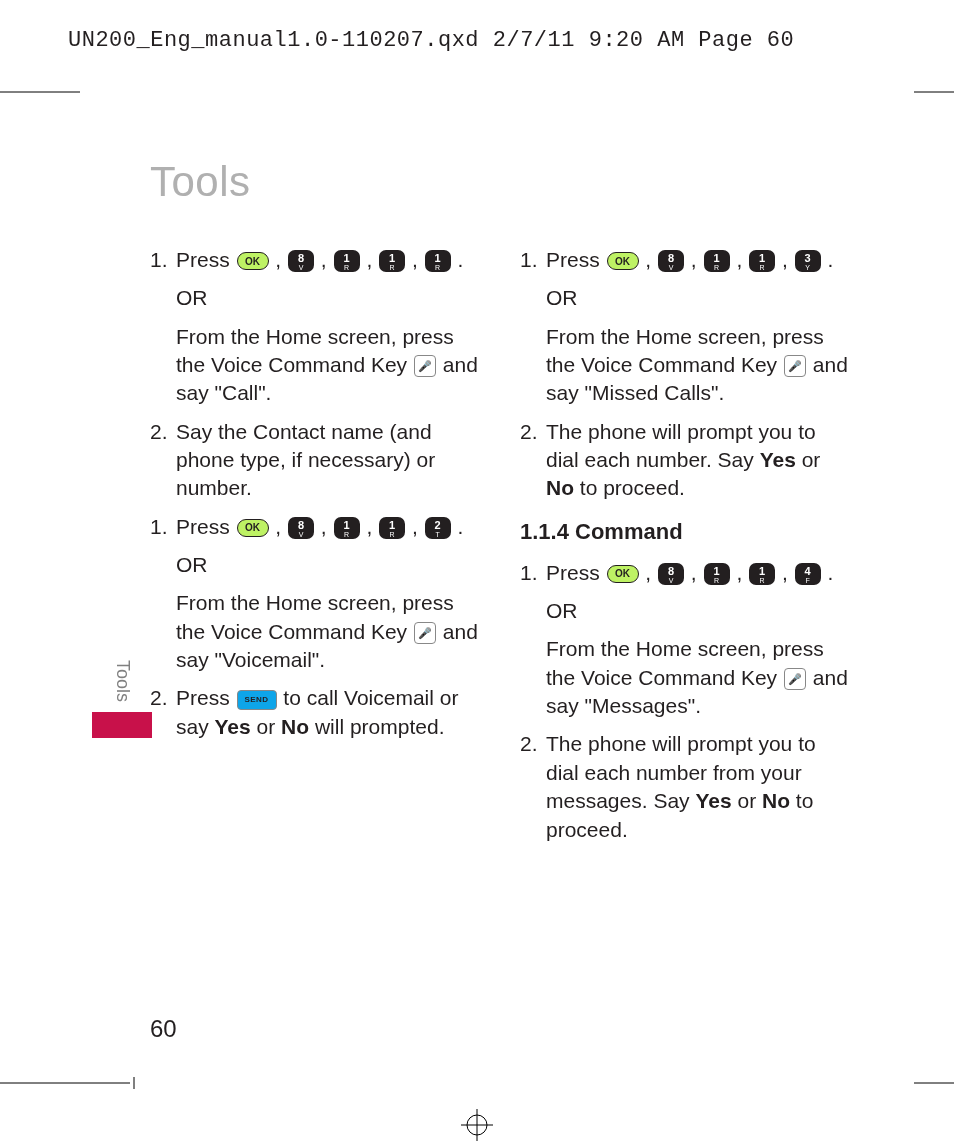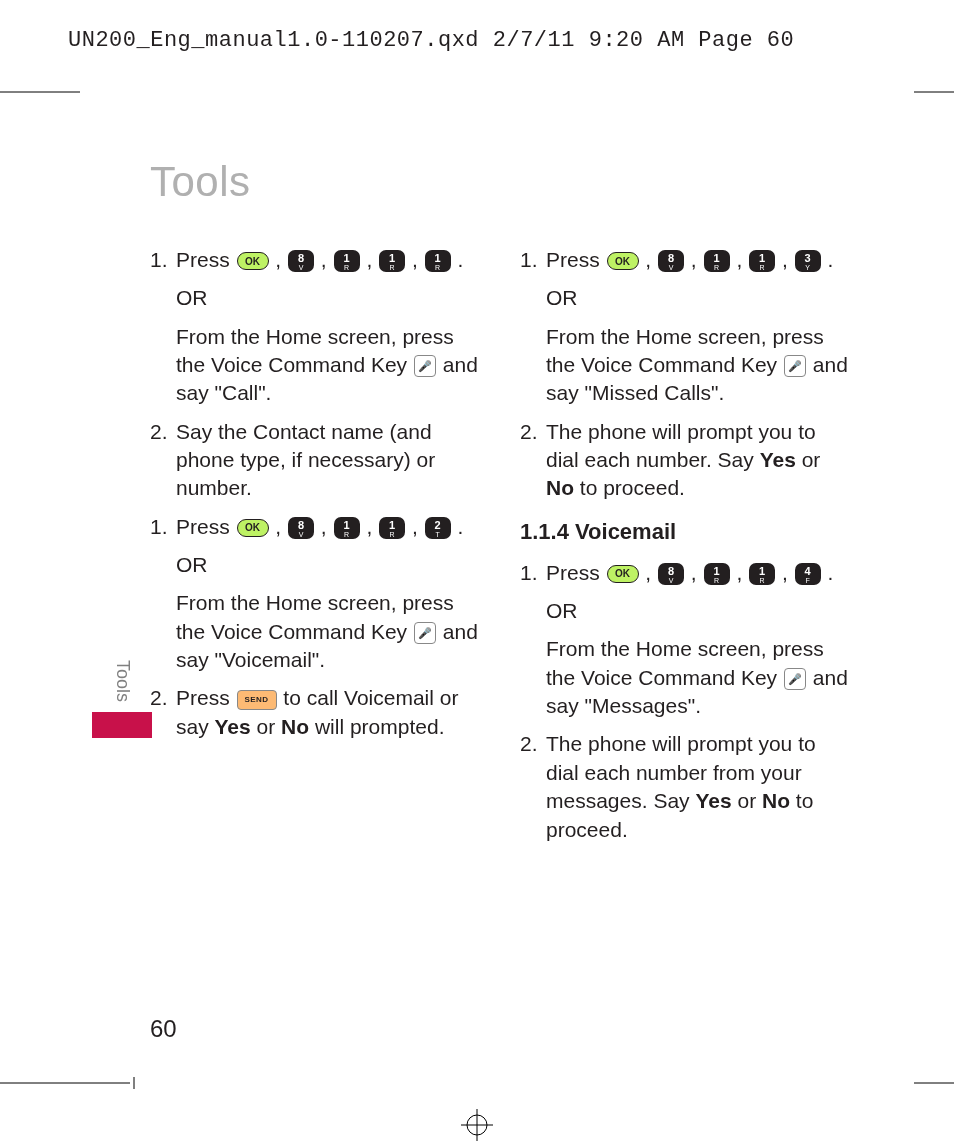--- a/index.html
+++ b/index.html
@@ -108,21 +108,21 @@
     font-size: 11px;
     background: #fff;
     color: #555;
   }
   .key-send {
     width: 40px; height: 20px;
     border: 1.5px solid #888;
     border-radius: 4px;
     font-size: 8px;
     font-weight: 700;
-    background: #fdba74;
+    background: #0ea5e9;
     letter-spacing: 0.5px;
   }
   .bold { font-weight: 700; }
 
   .sidetab {
     position: absolute;
     top: 660px;
     left: 92px;
     width: 60px;
     text-align: center;
@@ -274,21 +274,21 @@
           <span> and say "Missed Calls".</span>
         </span>
       </div>
       <div class="step">
         <span class="num">2.</span>
         <span class="body">
           <span>The phone will prompt you to dial each number. Say </span><span class="bold">Yes</span><span> or </span><span class="bold">No</span><span> to proceed.</span>
         </span>
       </div>
 
-      <div class="subhead">1.1.4 Voicemail</div>
+      <div class="subhead">1.1.4 Command</div>
       <div class="step">
         <span class="num">1.</span>
         <span class="body">
           <span>Press </span>
           <span class="key key-ok">OK</span> ,
           <span><span class="key key-num">
                 <span class="d">8</span>
                 <span class="l">V</span>
               </span> , <span class="key key-num">
                 <span class="d">1</span>

